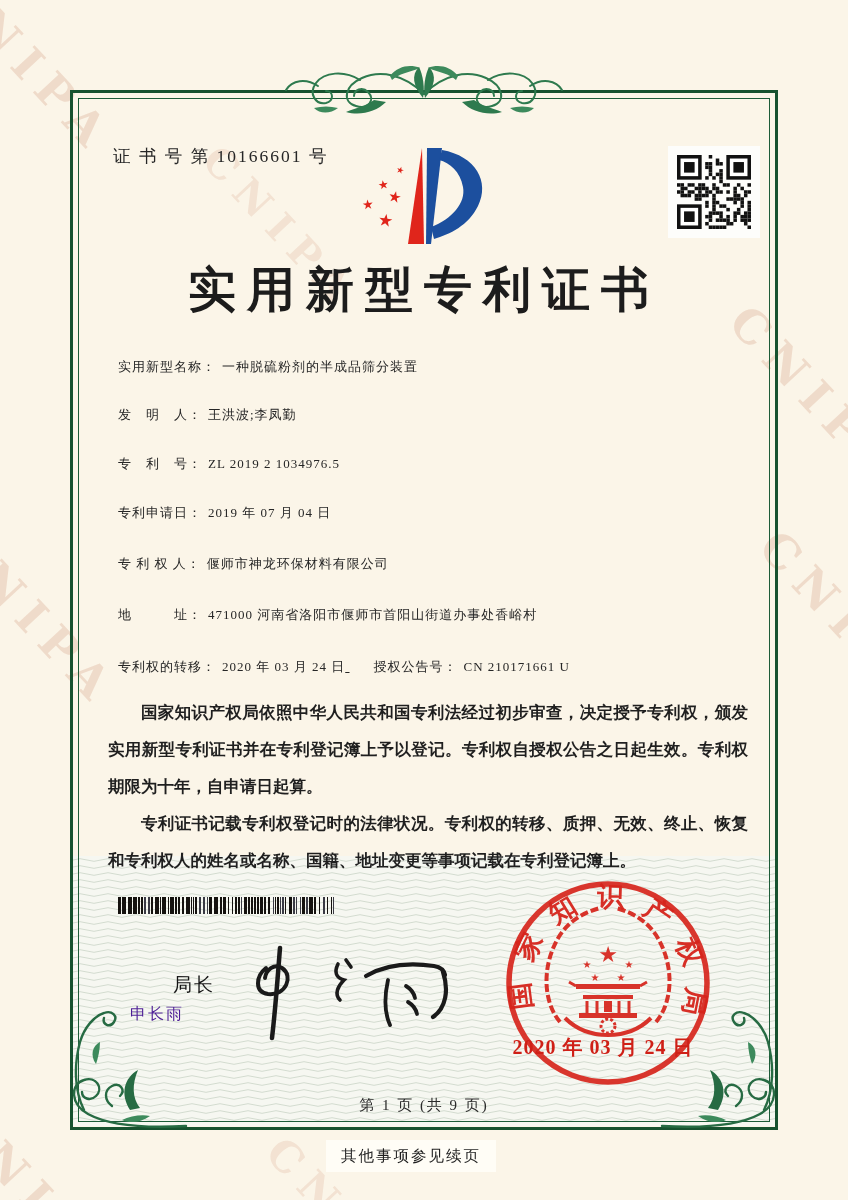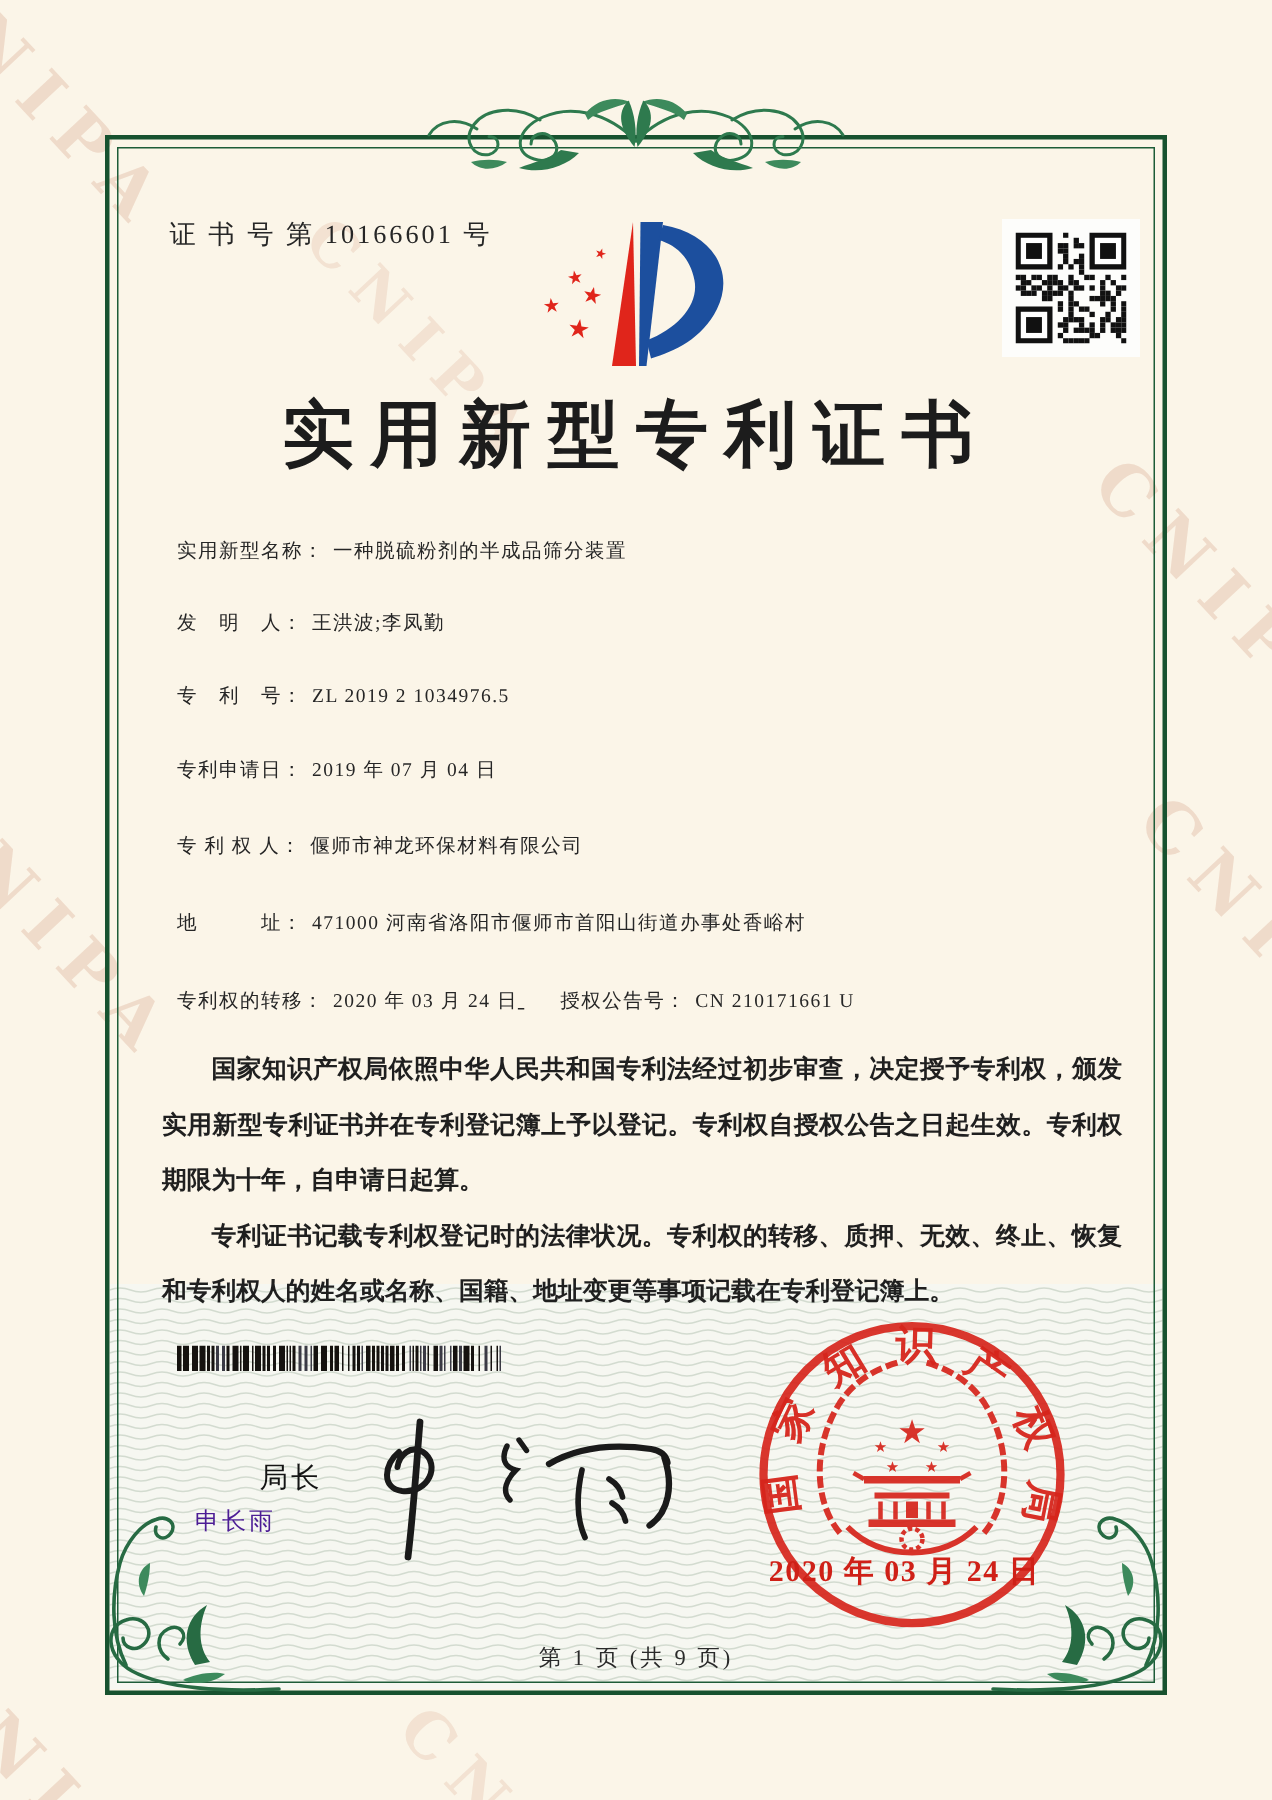--- a/index.html
+++ b/index.html
@@ -460,14 +460,15 @@
       <path d="M84,121 v12 M94,121 v12 M116,121 v12 M126,121 v12" stroke-width="3" fill="none"></path>
       <rect x="76" y="133" width="58" height="5" stroke="none"></rect>
       <rect x="101" y="121" width="8" height="11" stroke="none"></rect>
       <circle cx="105" cy="146" r="7" fill="none" stroke-width="3" stroke-dasharray="3,2"></circle>
       <path d="M62,138 C74,150 88,155 105,155 C122,155 136,150 148,138" fill="none" stroke-width="4"></path>
     </g>
   </svg>
   <div class="seal-date">2020 年 03 月 24 日</div>
 
   <div class="page-number">第 1 页 (共 9 页)</div>
+  <div class="footer-note">其他事项参见续页</div>
 
 </div>
 
 </body></html>

